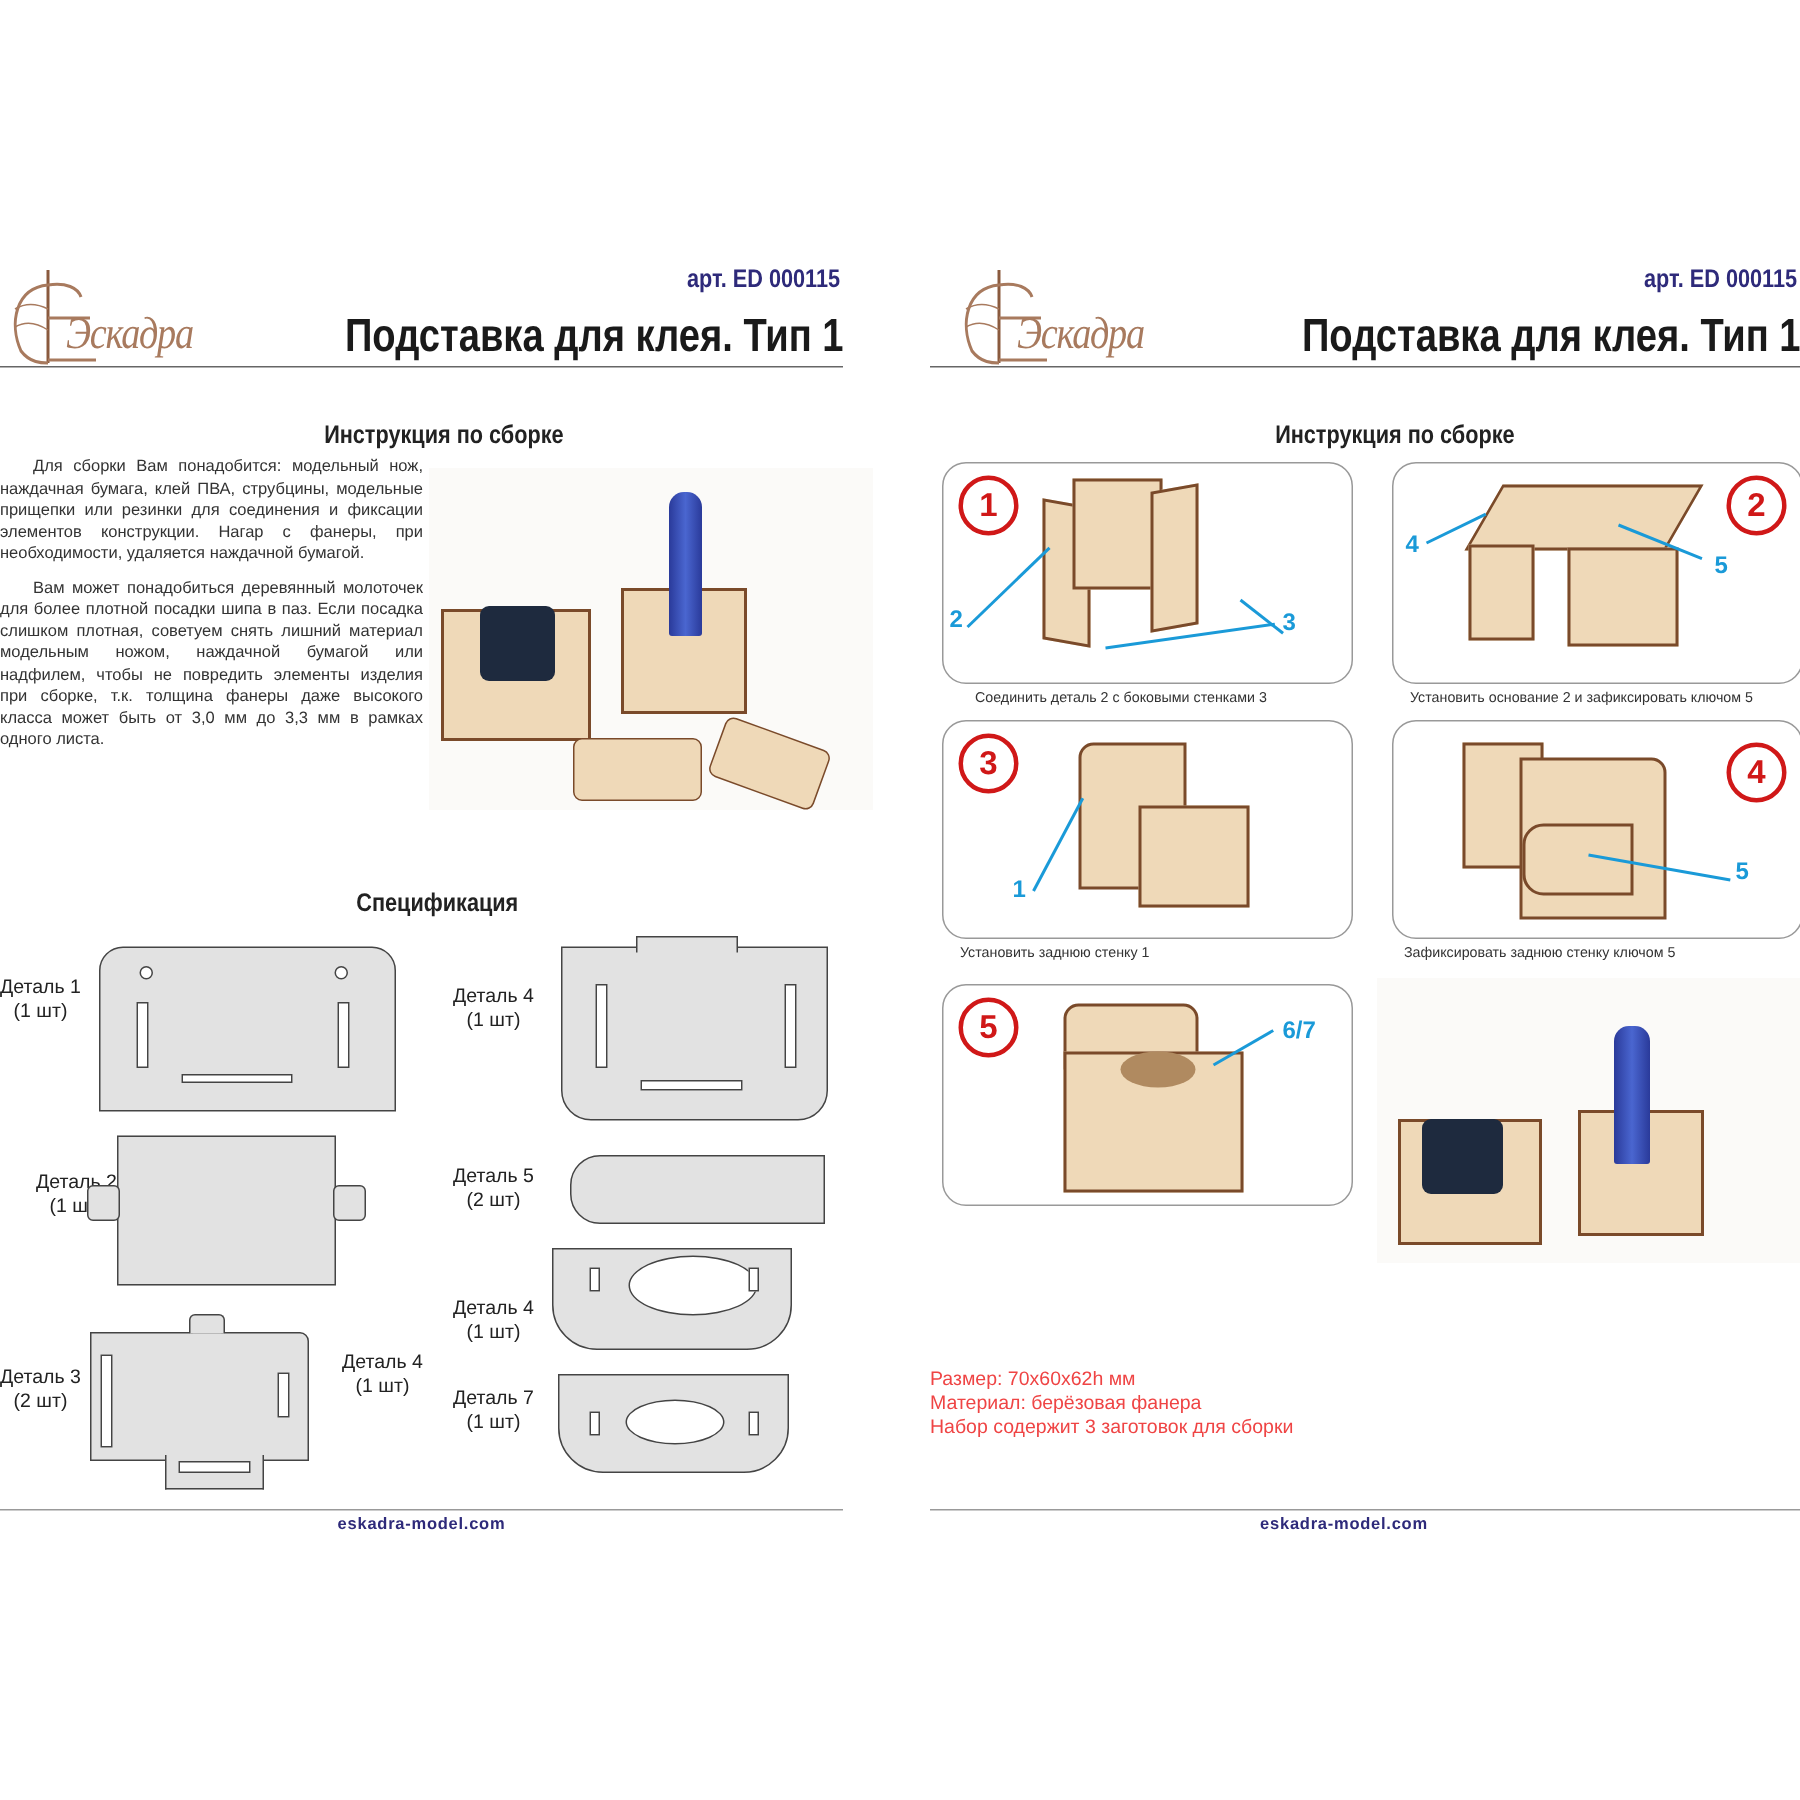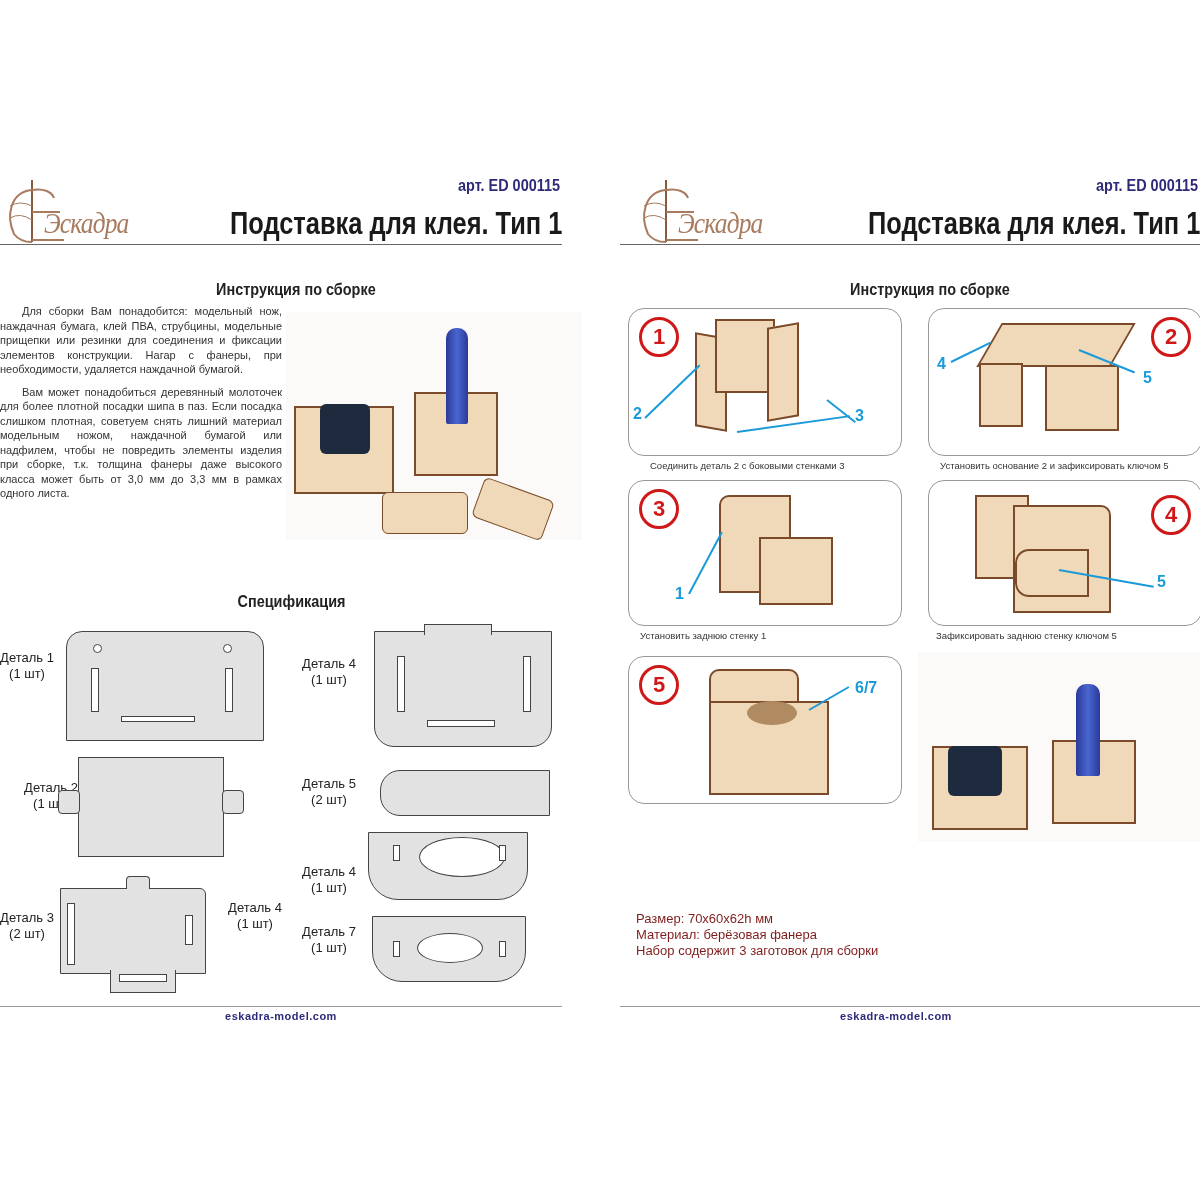--- a/index.html
+++ b/index.html
@@ -26,21 +26,21 @@
   .slot{position:absolute;background:#fff;border:1px solid #444;}
   .footer-hr{position:absolute;top:1006px;left:0;width:562px;height:1px;background:#999;}
   .page.right .footer-hr{width:580px;}
   .footer{position:absolute;top:1010px;left:0;width:562px;text-align:center;font-size:11px;font-weight:bold;color:#2e2a7a;letter-spacing:0.5px;}
   .page.right .footer{width:580px;left:-14px;}
   .step{position:absolute;border:1px solid #999;border-radius:16px;background:#fff;overflow:hidden;}
   .step-num{position:absolute;width:34px;height:34px;border:3px solid #d01818;border-radius:50%;color:#d01818;font-size:22px;font-weight:bold;text-align:center;line-height:34px;}
   .callout{position:absolute;color:#1a9ad8;font-size:16px;font-weight:bold;}
   .arrow{position:absolute;height:2px;background:#1a9ad8;transform-origin:left center;}
   .caption{position:absolute;font-size:9.5px;color:#333;line-height:11px;}
-  .specs-text{position:absolute;top:911px;left:16px;font-size:13px;line-height:16px;color:#7f1d1d;}
+  .specs-text{position:absolute;top:911px;left:0;font-size:13px;line-height:16px;color:#ef4444;}
 </style>
 </head>
 <body>
 
 <div class="page left">
   <div class="logo">
     <svg width="60" height="70" style="position:absolute;left:4px;top:0">
       <path d="M28 4 L28 66" stroke="#8a5a3e" stroke-width="2" fill="none"></path>
       <path d="M28 14 C6 16 2 40 10 58 C16 66 24 66 28 66" stroke="#a87a5e" stroke-width="2" fill="none"></path>
       <path d="M28 14 C40 12 48 16 50 22" stroke="#a87a5e" stroke-width="2" fill="none"></path>

